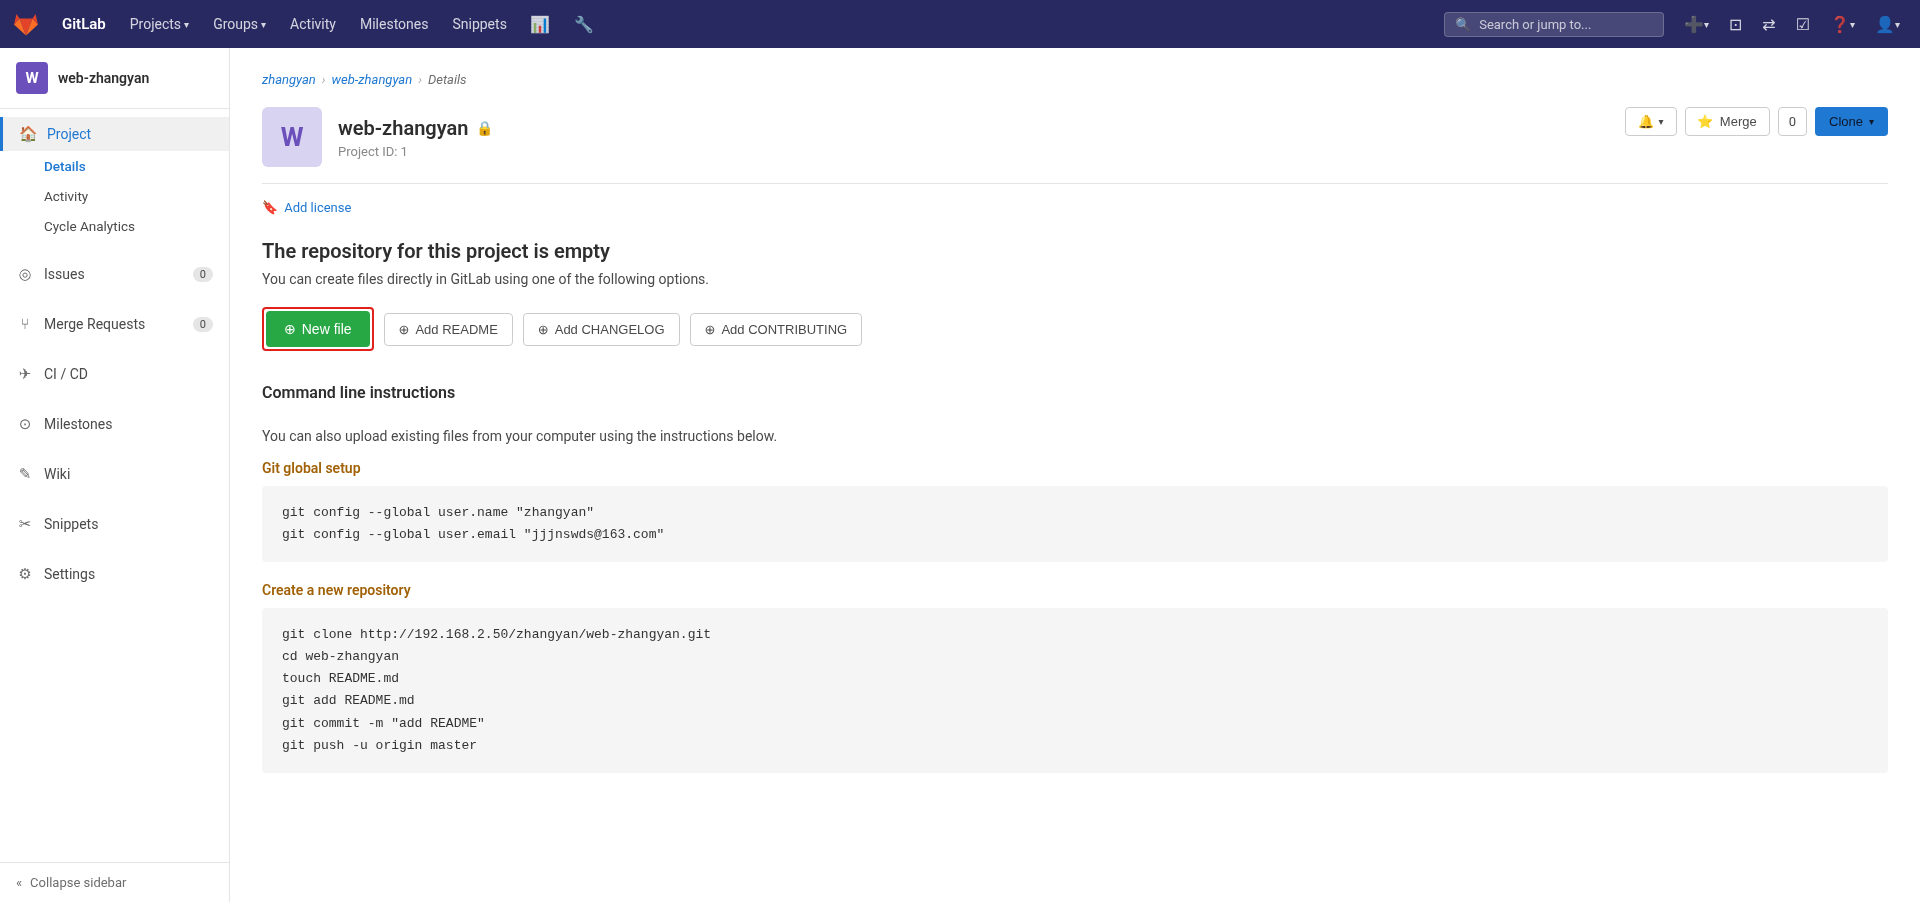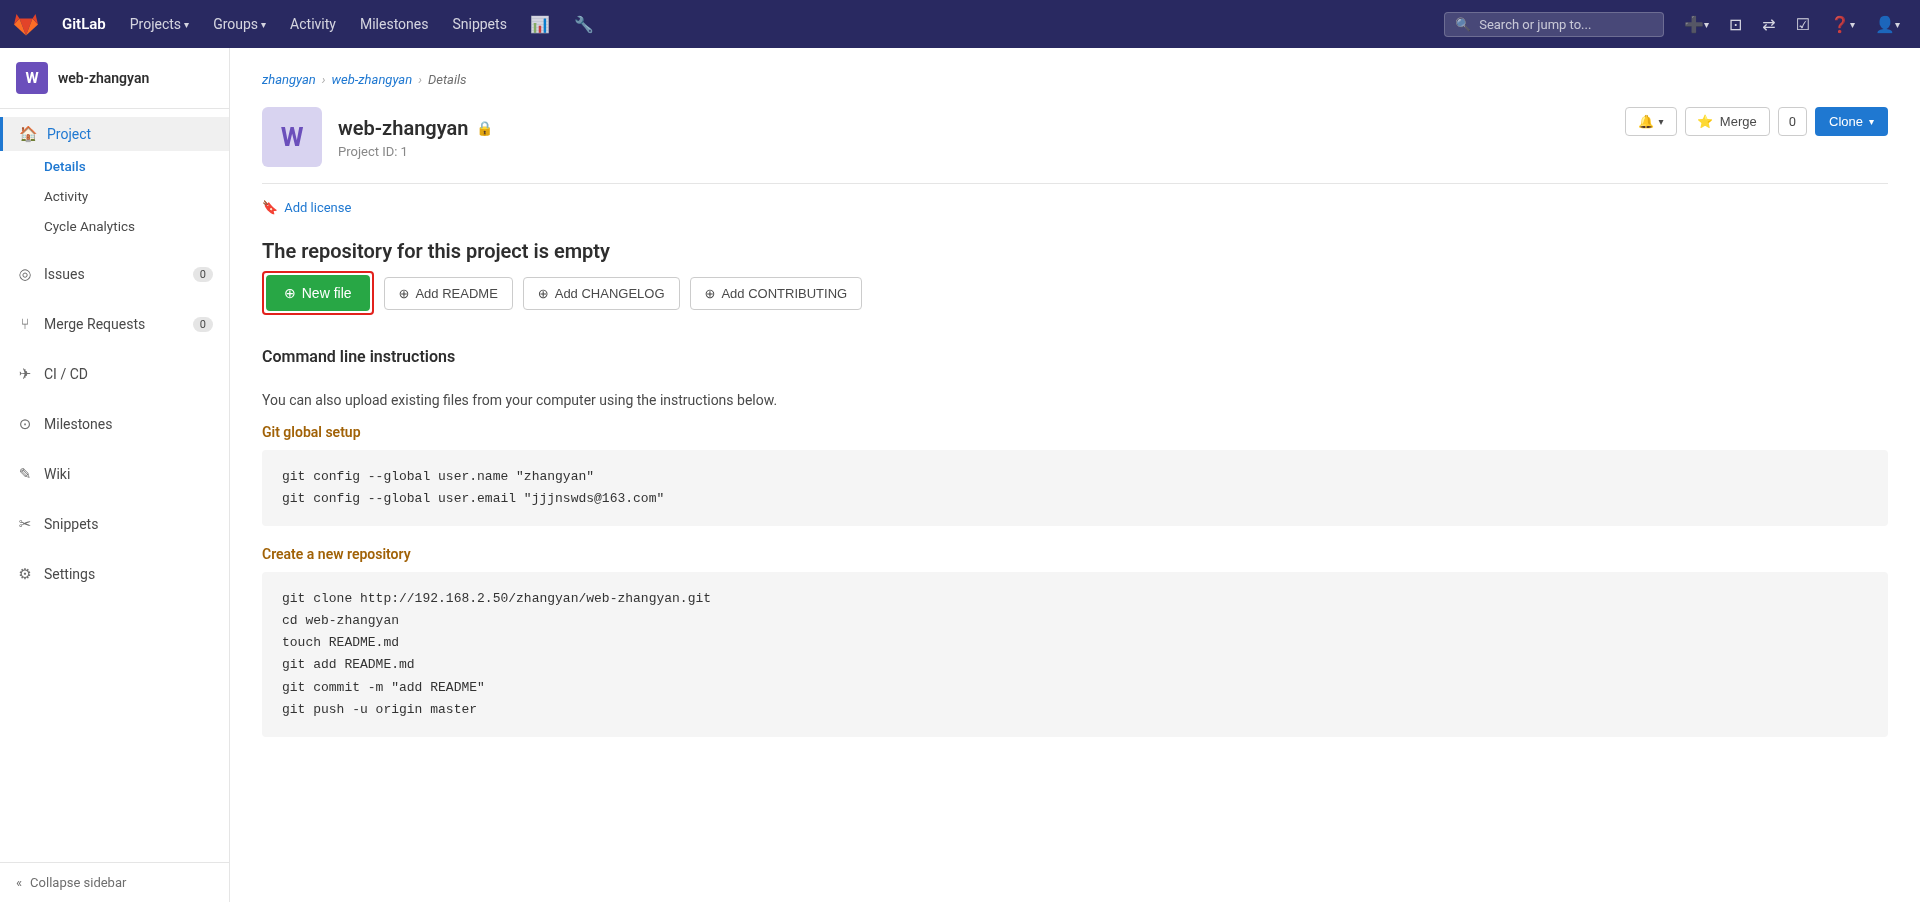--- a/index.html
+++ b/index.html
@@ -159,21 +159,21 @@
       border: 1px solid #ccc; border-radius: 4px;
       padding: 6px 12px; background: #fff; cursor: pointer;
       display: flex; align-items: center; gap: 6px; font-size: 13px; color: #4a4a4a;
     }
     .star-count {
       border-left: 1px solid #ccc; padding-left: 8px;
       border: 1px solid #ccc; border-radius: 4px;
       padding: 6px 10px; background: #fff; font-size: 13px; color: #4a4a4a;
     }
     .btn-clone {
-      background: #1f78d1; color: #ffffff; border: none; border-radius: 4px;
+      background: #1f78d1; color: #0f172a; border: none; border-radius: 4px;
       padding: 7px 14px; cursor: pointer; font-size: 13px;
       display: flex; align-items: center; gap: 6px;
     }
 
     
     .add-license-link {
       display: flex; align-items: center; gap: 6px;
       color: #1f78d1; font-size: 13px; margin-bottom: 24px;
       cursor: pointer;
     }
@@ -362,20 +362,21 @@
         </button>
       </div>
     </div>
 
     <div class="add-license-link">
       <span>🔖</span>
       <span>Add license</span>
     </div>
 
     <div class="empty-repo-title">The repository for this project is empty</div>
+    <div class="empty-repo-desc">You can create files directly in GitLab using one of the following options.</div>
 
     <div class="action-buttons">
       <div class="btn-new-file-wrapper">
         <button class="btn-new-file">
           <span>⊕</span>
           <span>New file</span>
         </button>
       </div>
       <button class="btn-outline">
         <span>⊕</span>

